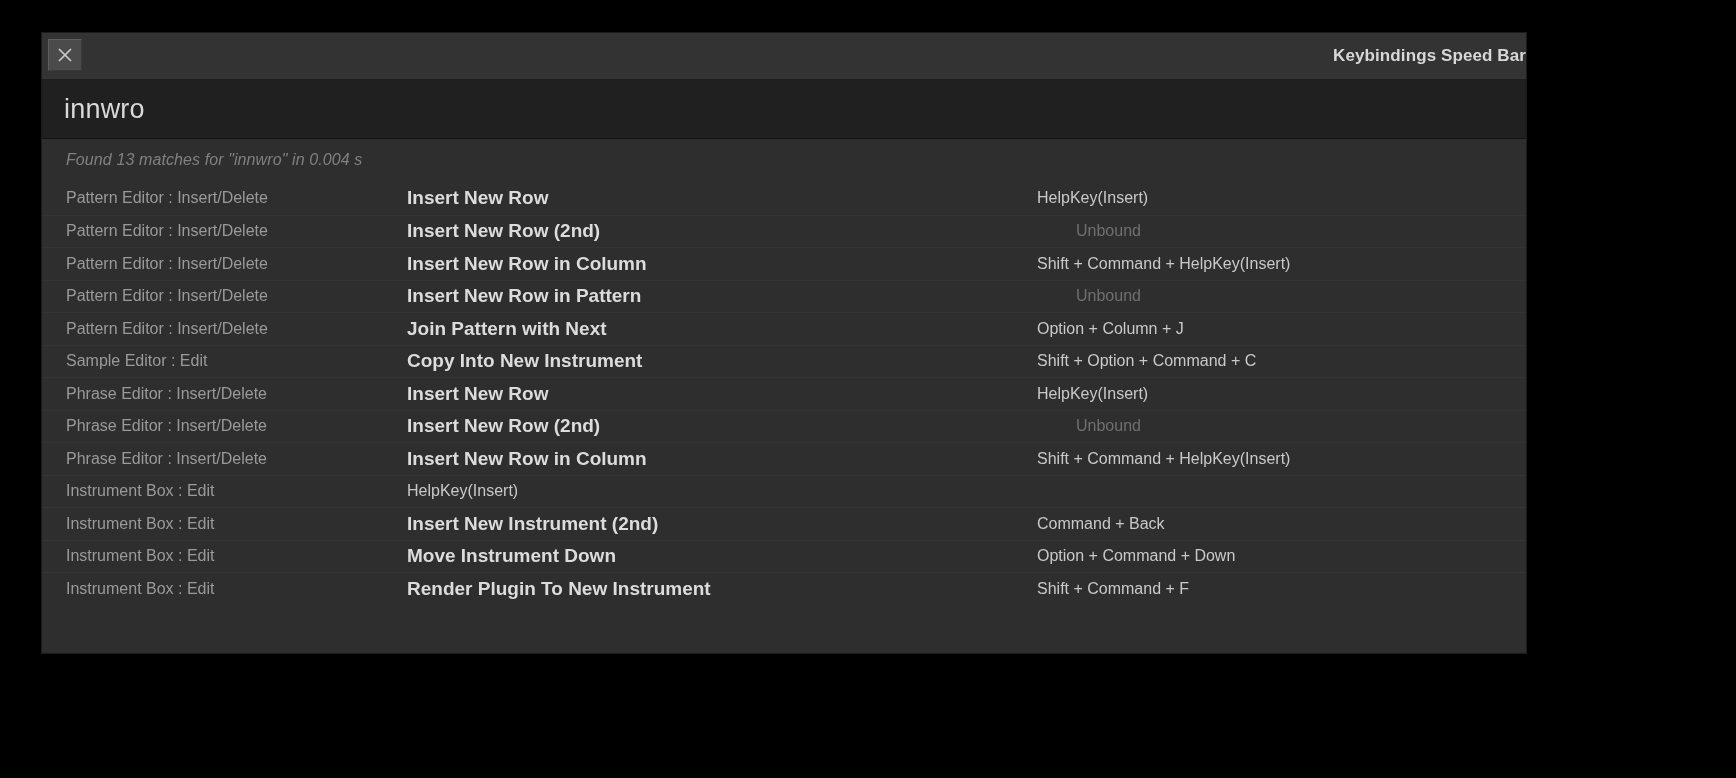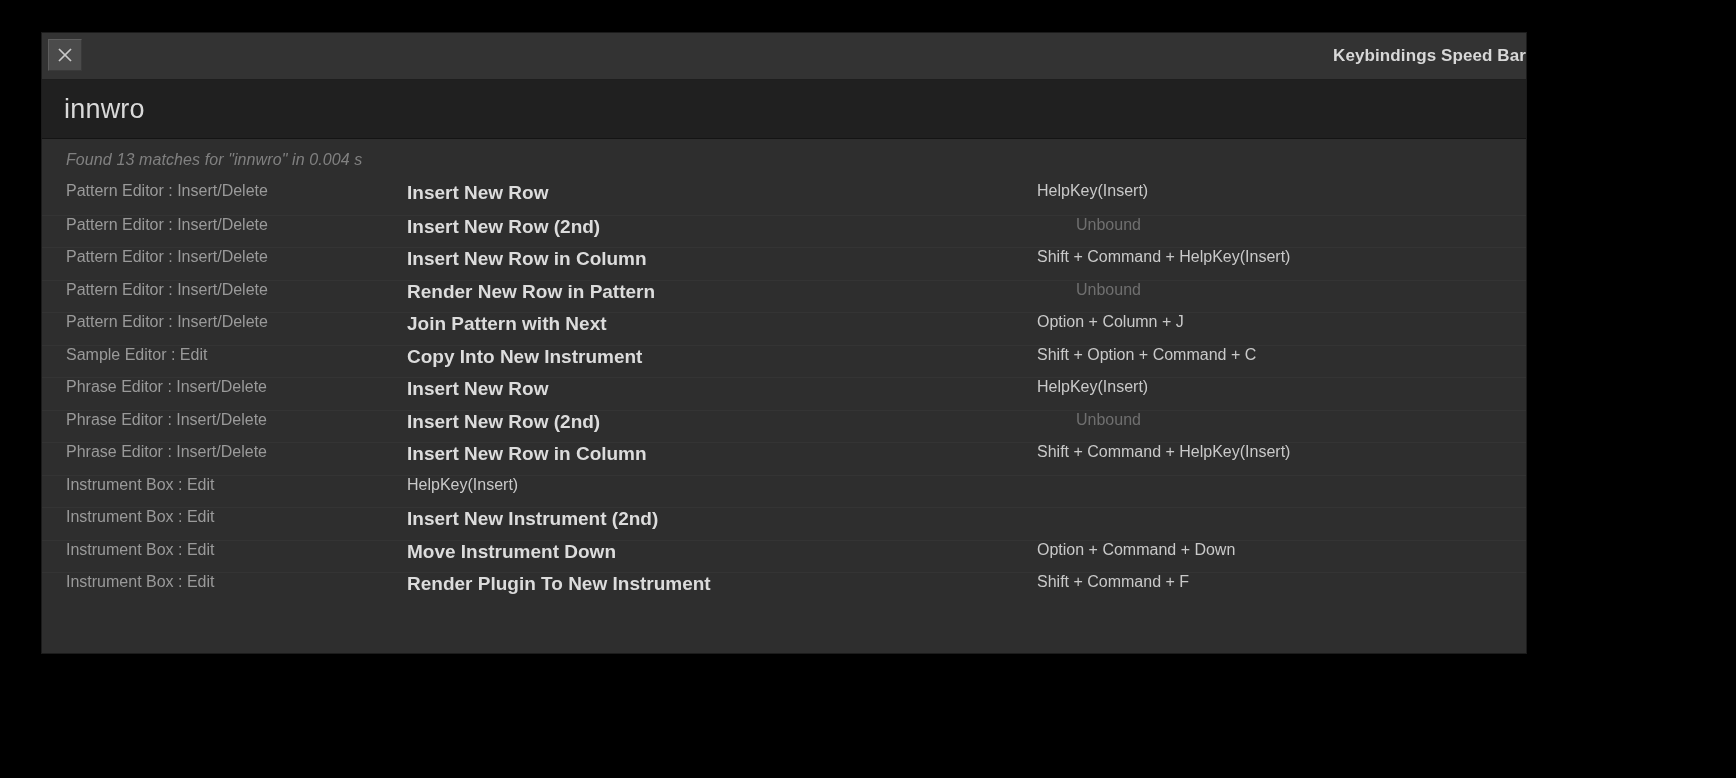--- a/index.html
+++ b/index.html
@@ -110,21 +110,21 @@
   
   .results {
     flex: 1;
     overflow: hidden;
     background: #2e2e2e;
     padding-top: 1px;
   }
 
   .result-row {
     display: flex;
-    align-items: flex-start;
+    align-items: center;
     height: 32.5px;
     border-top: 1px solid #343434;
     box-sizing: border-box;
     cursor: pointer;
   }
   .result-row:first-child { border-top: none; }
 
   .col-context {
     width: 365px;
     padding-left: 24px;
@@ -194,21 +194,21 @@
           <div class="col-action">Insert New Row (2nd)</div>
           <div class="col-binding unbound">Unbound</div>
         </div>
         <div class="result-row">
           <div class="col-context">Pattern Editor : Insert/Delete</div>
           <div class="col-action">Insert New Row in Column</div>
           <div class="col-binding">Shift + Command + HelpKey(Insert)</div>
         </div>
         <div class="result-row">
           <div class="col-context">Pattern Editor : Insert/Delete</div>
-          <div class="col-action">Render New Row in Pattern</div>
+          <div class="col-action">Insert New Row in Pattern</div>
           <div class="col-binding unbound">Unbound</div>
         </div>
         <div class="result-row">
           <div class="col-context">Pattern Editor : Insert/Delete</div>
           <div class="col-action">Join Pattern with Next</div>
           <div class="col-binding">Option + Column + J</div>
         </div>
         <div class="result-row">
           <div class="col-context">Sample Editor : Edit</div>
           <div class="col-action">Copy Into New Instrument</div>
@@ -229,20 +229,21 @@
           <div class="col-action">Insert New Row in Column</div>
           <div class="col-binding">Shift + Command + HelpKey(Insert)</div>
         </div>
         <div class="result-row">
           <div class="col-context">Instrument Box : Edit</div>
           <div class="col-binding">HelpKey(Insert)</div>
         </div>
         <div class="result-row">
           <div class="col-context">Instrument Box : Edit</div>
           <div class="col-action">Insert New Instrument (2nd)</div>
+          <div class="col-binding">Command + Back</div>
         </div>
         <div class="result-row">
           <div class="col-context">Instrument Box : Edit</div>
           <div class="col-action">Move Instrument Down</div>
           <div class="col-binding">Option + Command + Down</div>
         </div>
         <div class="result-row">
           <div class="col-context">Instrument Box : Edit</div>
           <div class="col-action">Render Plugin To New Instrument</div>
           <div class="col-binding">Shift + Command + F</div>

